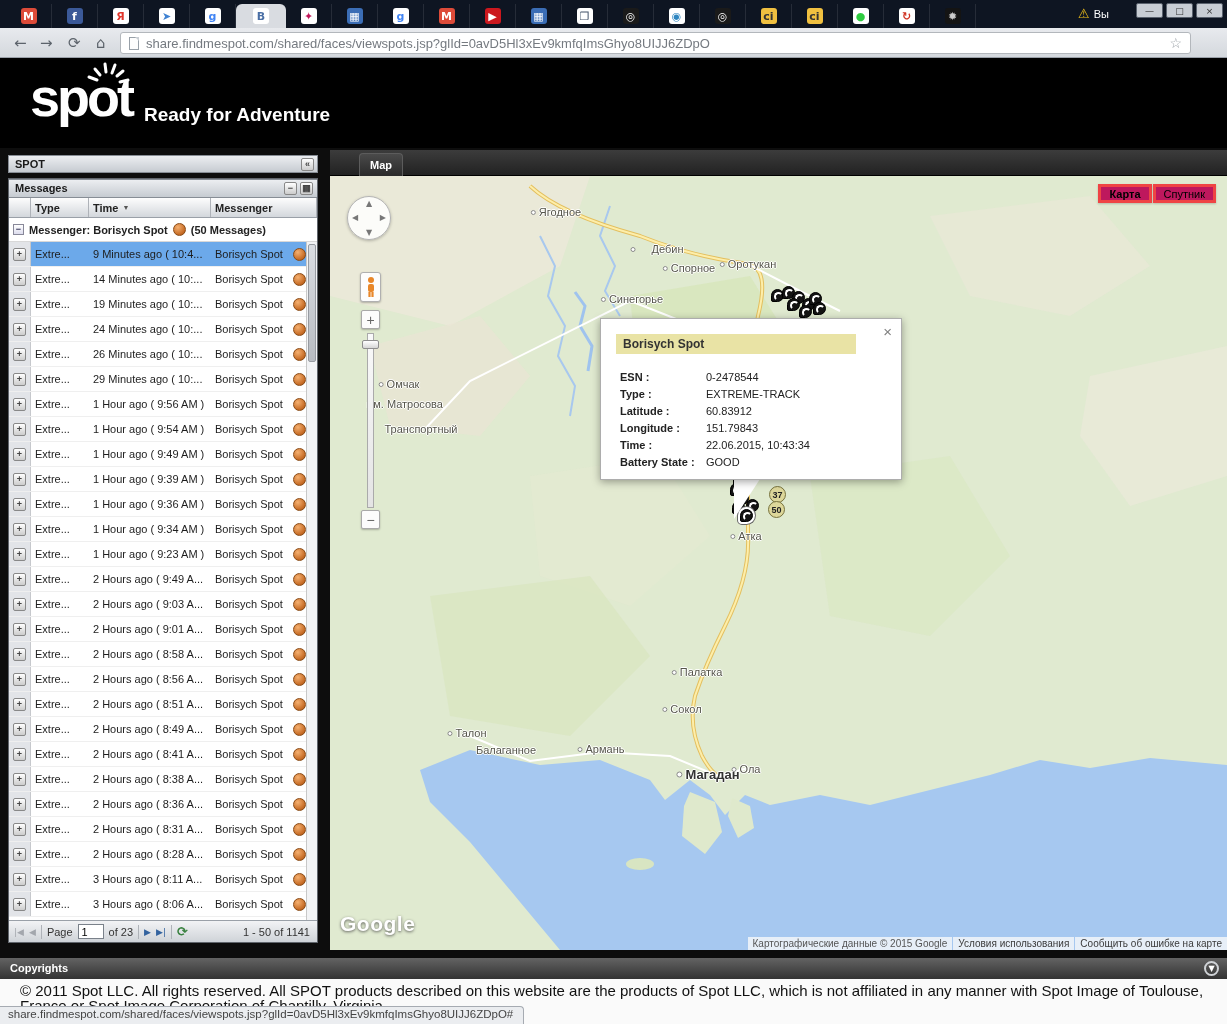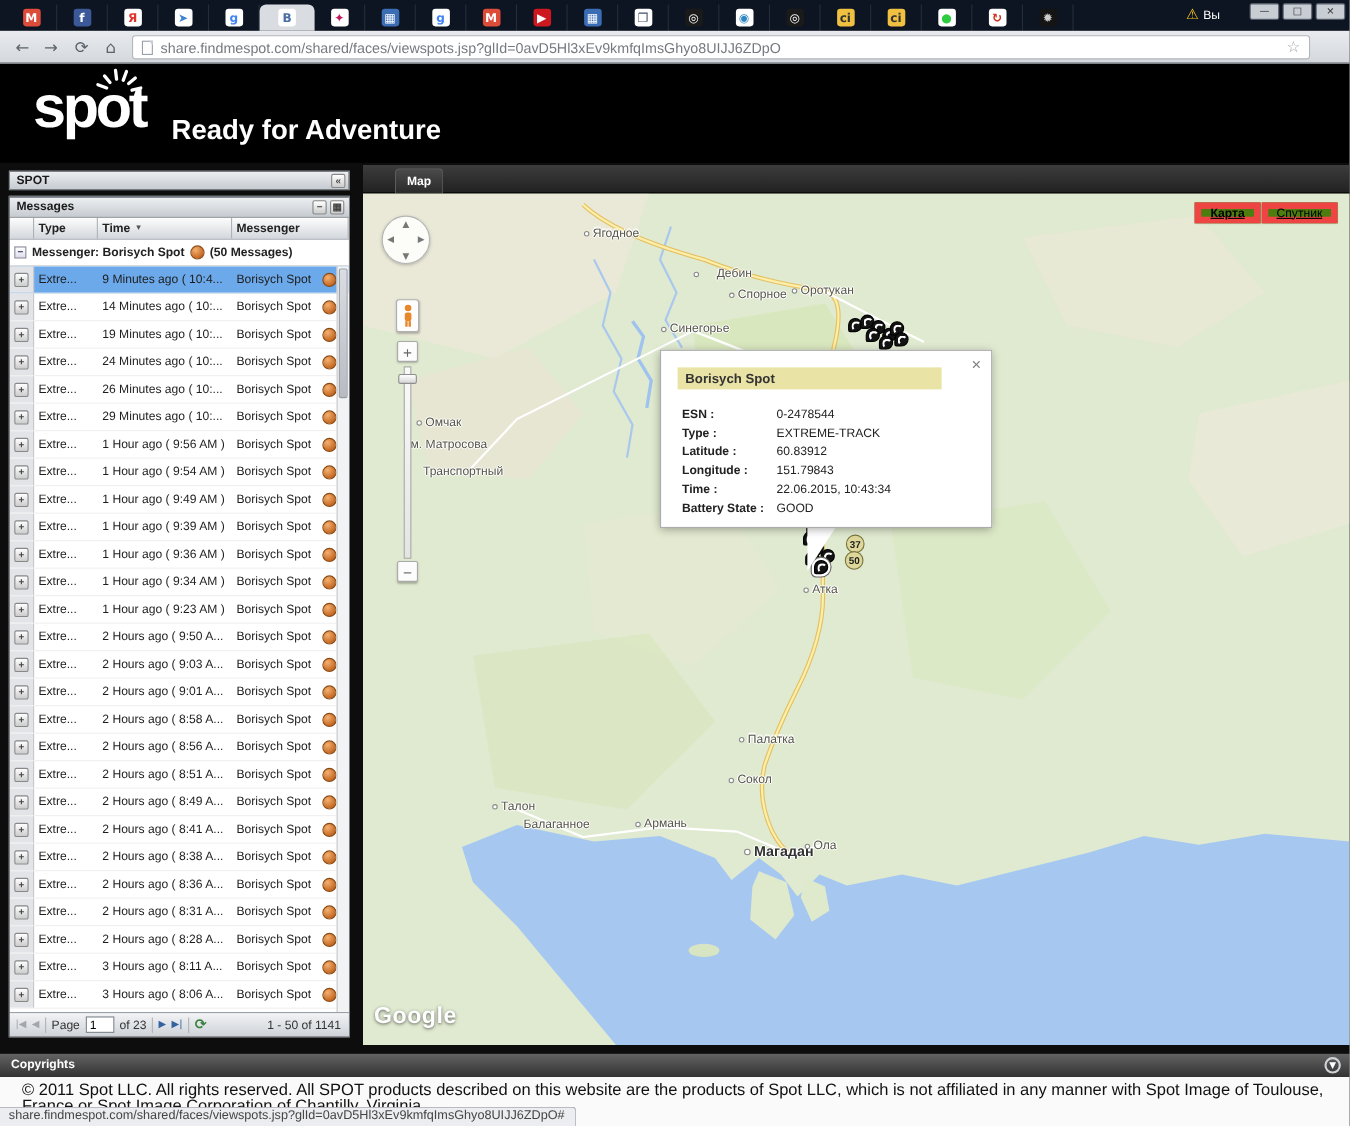--- a/index.html
+++ b/index.html
@@ -20,21 +20,21 @@
 #back{left:14px}#fwd{left:40px}#reload{left:68px}#home{left:96px}
 #omnibox{position:absolute;left:120px;right:36px;top:4px;height:22px;background:#fff;border:1px solid #b3b7bc;border-radius:3px;display:flex;align-items:center;padding:0 8px;gap:7px;}
 #docicon{width:10px;height:13px;background:#fdfdfd;border:1px solid #98a0a8;position:relative;flex:none;}
 #docicon:after{content:"";position:absolute;right:-1px;top:-1px;border-top:4px solid #c9ced4;border-left:4px solid transparent;}
 #urltext{font-size:13px;color:#757a80;white-space:nowrap;overflow:hidden;flex:1;}
 #star{font-size:14px;color:#9aa0a6;font-family:"DejaVu Sans",sans-serif;}
 
 #brandbar{position:absolute;top:58px;left:0;width:100%;height:90px;background:#000;z-index:4;}
 #logo{position:absolute;left:30px;top:10px;color:#fff;font-size:54px;font-weight:bold;letter-spacing:-3px;line-height:1.1;}
 #burst{position:absolute;left:55px;top:-10px;}
-#tagline{position:absolute;left:156px;top:46px;color:#fff;font-size:25px;font-weight:bold;}
+#tagline{position:absolute;left:144px;top:46px;color:#fff;font-size:19px;font-weight:bold;}
 
 #main{position:absolute;top:148px;left:0;width:100%;height:810px;background:#0d0d0d;}
 
 #sidebar{position:absolute;left:8px;top:7px;width:310px;height:788px;}
 .gradhd{background:linear-gradient(#eceef1,#c6cbd1);border:1px solid #878d95;font-size:11px;font-weight:bold;color:#1a1a1a;}
 #spothd{position:absolute;left:0;top:0;right:0;height:18px;line-height:16px;padding-left:6px;}
 .sqbtn{position:absolute;width:13px;height:13px;top:2px;background:linear-gradient(#fff,#ccc);border:1px solid #888;font-size:9px;font-weight:bold;color:#444;line-height:11px;text-align:center;border-radius:2px;}
 #collapsebtn{right:3px;}
 #msgpanel{position:absolute;left:0;top:23px;right:0;bottom:0;background:#fff;border:1px solid #60656c;display:flex;flex-direction:column;}
 #msghd{position:relative;height:19px;line-height:17px;padding-left:6px;flex:none;border-left:none;border-right:none;}
@@ -98,21 +98,21 @@
 #panctl{position:absolute;left:17px;top:20px;width:44px;height:44px;border-radius:50%;background:rgba(255,255,255,0.85);border:1px solid #b4b4b4;box-shadow:0 1px 3px rgba(0,0,0,0.25);z-index:50;}
 #panctl span{position:absolute;font-size:8px;color:#777;font-family:"DejaVu Sans",sans-serif;}
 #panup{left:18px;top:2px;}#pandown{left:18px;bottom:2px;}#panleft{left:4px;top:16px;}#panright{right:4px;top:16px;}
 #pegman{position:absolute;left:30px;top:96px;width:21px;height:30px;background:#fdfdfd;border:1px solid #b0b0b0;border-radius:3px;box-shadow:0 1px 2px rgba(0,0,0,0.25);display:flex;align-items:center;justify-content:center;z-index:50;}
 .zbtn{position:absolute;width:19px;height:19px;background:#fcfcfc;border:1px solid #a9a9a9;border-radius:2px;font-size:14px;color:#666;display:flex;align-items:center;justify-content:center;box-shadow:0 1px 2px rgba(0,0,0,0.25);z-index:50;}
 #zoomin{left:31px;top:134px;}
 #ztrack{position:absolute;left:37px;top:157px;width:7px;height:175px;background:linear-gradient(#fafafa,#e4e4e4);border:1px solid #aaa;z-index:50;}
 #zthumb{position:absolute;left:-6px;top:6px;width:17px;height:9px;background:linear-gradient(#fff,#d6d6d6);border:1px solid #8e8e8e;border-radius:2px;}
 #zoomout{left:31px;top:334px;}
 #mtype{position:absolute;top:8px;right:11px;display:flex;gap:1px;z-index:50;}
-#mtype span{height:19px;background:#4d7c0f;border:6px solid #ef4444;font-size:11px;display:flex;align-items:center;justify-content:center;padding:0 8px;box-shadow:0 1px 2px rgba(0,0,0,0.2);color:#000;text-decoration:underline;}
+#mtype span{height:19px;background:#be185d;border:3px solid #ef4444;font-size:11px;display:flex;align-items:center;justify-content:center;padding:0 8px;box-shadow:0 1px 2px rgba(0,0,0,0.2);color:#000;}
 #btnmap{font-weight:bold;}
 #glogo{position:absolute;left:10px;top:736px;font-size:21px;font-weight:bold;color:#fff;letter-spacing:0.5px;text-shadow:0 1px 3px rgba(68,68,68,0.85);z-index:30;}
 #attrbar{position:absolute;right:0;bottom:0;display:flex;z-index:45;}
 .attr{background:rgba(250,250,250,0.78);font-size:10px;color:#555;padding:1px 5px;white-space:nowrap;margin-left:1px;}
 .attr.link{color:#3a3a3a;}
 
 #copybar{position:absolute;left:0;top:958px;width:100%;height:21px;background:linear-gradient(#636363,#333);color:#fff;font-size:11px;font-weight:bold;line-height:21px;padding-left:10px;z-index:5;}
 #copychev{position:absolute;right:8px;top:3px;width:15px;height:15px;border:2px solid #cfd2d6;border-radius:50%;color:#fff;font-size:8px;line-height:11px;text-align:center;font-weight:normal;font-family:"DejaVu Sans",sans-serif;}
 #footer{position:absolute;left:0;top:979px;width:100%;height:45px;background:#fafafa;color:#111;font-size:15px;line-height:15px;padding:4px 20px;z-index:4;}
 #statusbubble{position:absolute;left:0;bottom:0;height:18px;background:#ebedf0;border:1px solid #a6abb2;border-left:none;border-bottom:none;border-radius:0 4px 0 0;font-size:11.5px;color:#444;padding:1px 10px 2px 8px;white-space:nowrap;z-index:99;}
@@ -375,21 +375,21 @@
               <span class="ctype">Extre...</span>
               <span class="ctime">1 Hour ago ( 9:23 AM )</span>
               <span class="cmsgr">Borisych Spot</span>
               <span class="ocircle"></span>
             </div>
             <div class="mrow">
               <span class="expcol">
                 <span class="expbtn">+</span>
               </span>
               <span class="ctype">Extre...</span>
-              <span class="ctime">2 Hours ago ( 9:50 A...</span>
+              <span class="ctime">2 Hours ago ( 9:49 A...</span>
               <span class="cmsgr">Borisych Spot</span>
               <span class="ocircle"></span>
             </div>
             <div class="mrow">
               <span class="expcol">
                 <span class="expbtn">+</span>
               </span>
               <span class="ctype">Extre...</span>
               <span class="ctime">2 Hours ago ( 9:03 A...</span>
               <span class="cmsgr">Borisych Spot</span>
@@ -679,20 +679,25 @@
         <div id="zoomin" class="zbtn">+</div>
         <div id="ztrack">
           <div id="zthumb"></div>
         </div>
         <div id="zoomout" class="zbtn">−</div>
         <div id="mtype">
           <span id="btnmap">Карта</span>
           <span id="btnsat">Спутник</span>
         </div>
         <div id="glogo">Google</div>
+        <div id="attrbar">
+            <span class="attr">Картографические данные © 2015 Google</span>
+            <span class="attr link">Условия использования</span>
+            <span class="attr link">Сообщить об ошибке на карте</span>
+          </div>
       </div>
     </div>
 
   </div>
 
   <div id="copybar">
     <span>Copyrights</span>
     <span id="copychev">▼</span>
   </div>
   <div id="footer">© 2011 Spot LLC. All rights reserved. All SPOT products described on this website are the products of Spot LLC, which is not affiliated in any manner with Spot Image of Toulouse, France or Spot Image Corporation of Chantilly, Virginia.</div>

